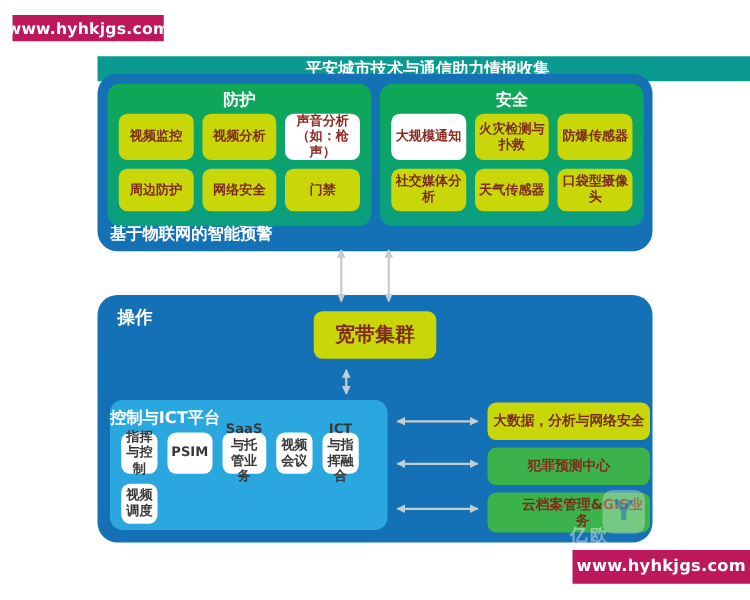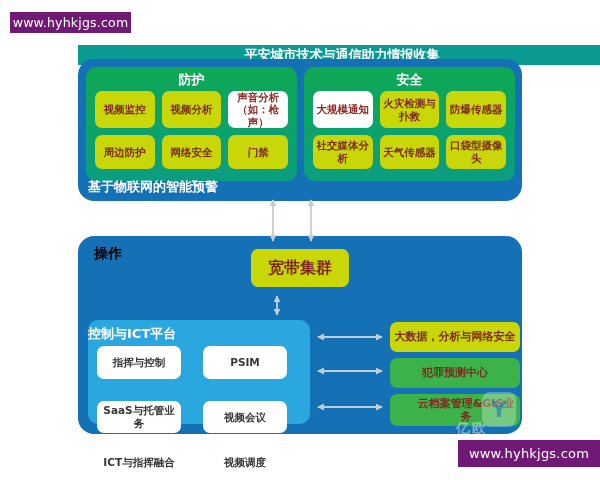--- a/index.html
+++ b/index.html
@@ -2,22 +2,22 @@
 <html><head>
 <meta charset="utf-8">
 <style>
   html,body { margin:0; padding:0; background:#ffffff; }
   .stage {
     position:relative; width:600px; height:480px; background:#ffffff;
     font-family:"DejaVu Sans","Liberation Sans",sans-serif;
     overflow:hidden;
   }
   .banner {
-    position:absolute; background:#701a75; color:#ffffff;
-    font-weight:normal; font-size:12.5px; display:flex;
+    position:absolute; background:#be185d; color:#ffffff;
+    font-weight:bold; font-size:12.5px; display:flex;
     align-items:center; justify-content:center; letter-spacing:0.2px;
   }
   .banner.top { left:10px; top:12px; width:121px; height:21px; }
   .banner.bottom { left:458px; top:440px; width:142px; height:27px; font-size:13px; }
   .title-bar {
     position:absolute; left:78px; top:45px; width:528px; height:20px;
     background:#0b9a91; color:#ffffff; font-weight:bold; font-size:13px;
     display:flex; align-items:center; justify-content:center;
   }
   .container-blue {
@@ -46,39 +46,39 @@
     color:#7e2b1c; padding:1px 3px; box-sizing:border-box;
   }
   .btn.yellow { background:#c9d608; }
   .btn.white  { background:#ffffff; color:#8d2a21; }
   .btn.green  { background:#3cb24b; }
   .caption {
     position:absolute; left:10px; top:119px; color:#ffffff;
     font-weight:bold; font-size:13px;
   }
   .op-label {
-    position:absolute; left:16px; top:9px; color:#000000;
+    position:absolute; left:16px; top:9px; color:#ffffff;
     font-weight:bold; font-size:14px;
   }
   .broadband {
     position:absolute; left:173px; top:13px; width:98px; height:38px;
     font-size:16px;
   }
   .ict-box {
     position:absolute; left:10px; top:84px; width:222px; height:104px;
     background:#2ba7e0; border-radius:10px;
   }
   .ict-header {
     position:absolute; top:5px; left:0; width:100%; text-align:left;
     color:#ffffff; font-weight:bold; font-size:13px;
   }
   .ict-grid {
     position:absolute; left:9px; right:23px; top:26px;
-    display:grid; grid-template-columns:repeat(2,1fr);
-    grid-template-rows:33px 32px; gap:22px;
+    display:grid; grid-template-columns:repeat(5,1fr);
+    grid-template-rows:33px 32px; gap:8px;
   }
   .ict-grid .btn { background:#ffffff; color:#383838; font-size:10.5px; }
   .service {
     position:absolute; left:312px; width:130px; font-size:11px;
   }
   .service.s0 { top:86px;  height:30px; }
   .service.s1 { top:122px; height:30px; }
   .service.s2 { top:158px; height:32px;padding-left:25px; }
   .arrows-overlay {
     position:absolute; left:0; top:0; width:600px; height:480px;

